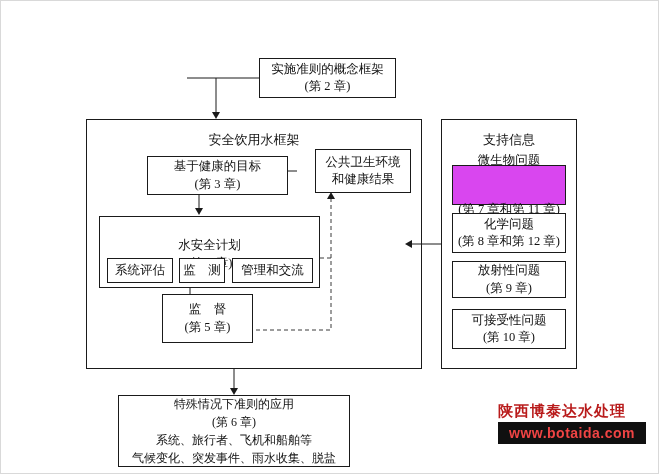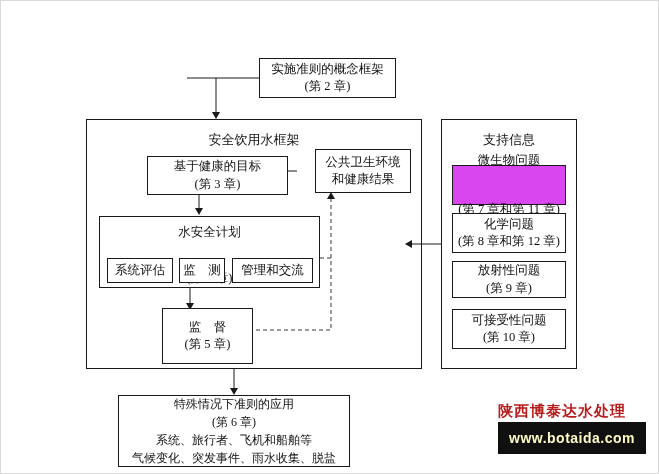--- a/index.html
+++ b/index.html
@@ -18,30 +18,30 @@
     text-align:center; font-size:12.5px; line-height:1.4; box-sizing:border-box;
     white-space:pre;
   }
   .frame {
     position:absolute; border:1px solid #1a1a1a; background:transparent; box-sizing:border-box;
   }
   .frame-title {
     position:absolute; left:0; right:0; top:11px; text-align:center; font-size:13px;
     white-space:pre;
   }
-  .wsp { justify-content:space-between; padding-top:7px; }
+  .wsp { justify-content:flex-start; padding-top:20px; }
   .shaded { background:#d946ef;gap:32px; }
   .special { font-size:12px; line-height:1.5; }
   .wm-name {
     position:absolute; left:497px; top:401px; font-size:15px; font-weight:bold;
     font-family:"Liberation Sans","DejaVu Sans",sans-serif; color:#b91c1c; letter-spacing:1px;
   }
   .wm-url {
-    position:absolute; left:497px; top:421px; width:148px; height:32px;
-    background:#101010; color:#fef9c3; display:flex; align-items:center; justify-content:center;
+    position:absolute; left:497px; top:421px; width:148px; height:22px;
+    background:#101010; color:#ef4444; display:flex; align-items:center; justify-content:center;
     font-family:"Liberation Sans","DejaVu Sans",sans-serif; font-weight:bold; font-size:14px;
     letter-spacing:0.5px;
   }
 </style>
 </head>
 <body>
 
 <div class="canvas">
 
   <svg class="wires" viewBox="0 0 659 474">
@@ -99,21 +99,21 @@
         <span>系统评估</span>
       </div>
       <div class="node" style="left:79px; top:41px; width:46px; height:25px;">
         <span>监　测</span>
       </div>
       <div class="node" style="left:132px; top:41px; width:81px; height:25px;">
         <span>管理和交流</span>
       </div>
     </div>
 
-    <div class="node" style="left:75px; top:188px; width:91px; height:56px;">
+    <div class="node" style="left:75px; top:174px; width:91px; height:49px;">
       <span>监　督</span>
       <span>(第 5 章)</span>
     </div>
   </div>
 
   <div class="frame" style="left:440px; top:118px; width:136px; height:250px;">
     <div class="frame-title">支持信息</div>
 
     <div class="node shaded" style="left:10px; top:45px; width:114px; height:40px;">
       <span>微生物问题</span>

